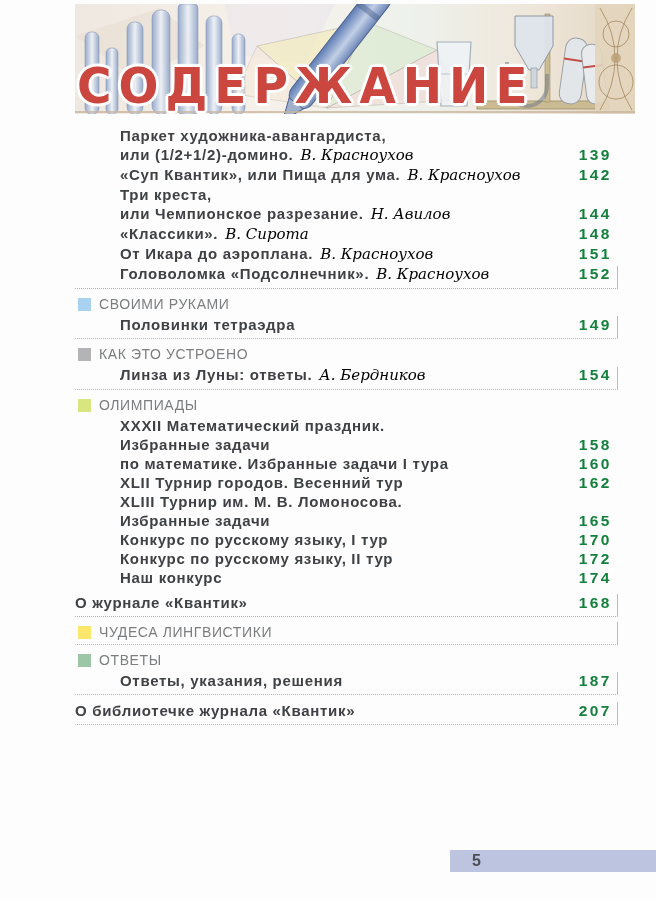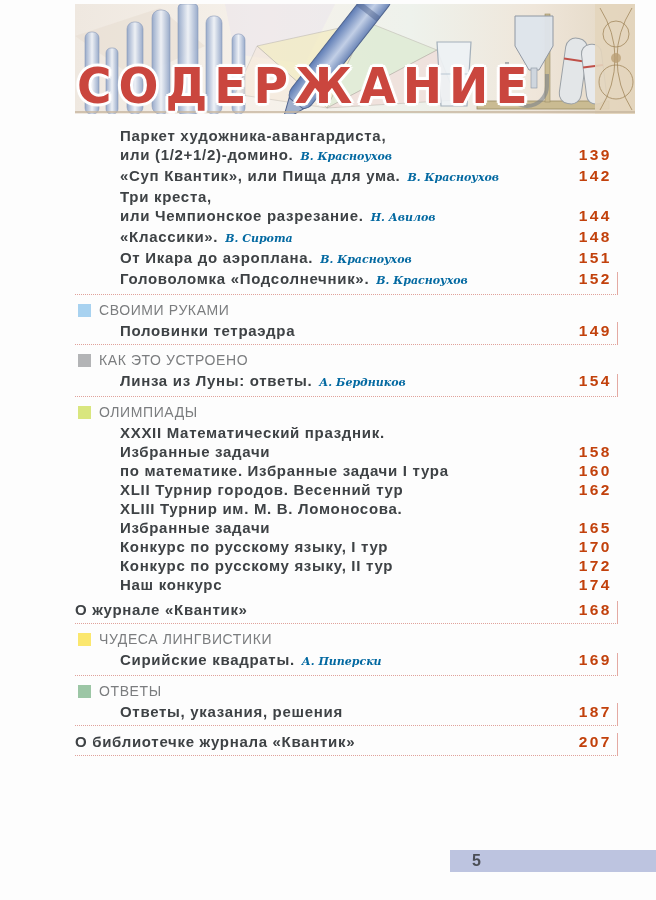--- a/index.html
+++ b/index.html
@@ -37,28 +37,28 @@
   }
 
   .entry { padding-left:45px; }
   .entry-line {
     display:block; font-weight:bold; font-size:15px; line-height:19px;
     color:#3e4245; letter-spacing:0.7px;
   }
   .entry-line.last { display:flex; align-items:baseline; }
   .entry-title { white-space:nowrap; }
   .entry-author {
-    font-family:"DejaVu Serif", serif; font-style:italic; font-weight:bold;
-    font-size:11px; color:#0369a1; margin-left:7px; letter-spacing:0;
+    font-family:"DejaVu Serif", serif; font-style:italic; font-weight:normal;
+    font-size:15px; color:#000000; margin-left:7px; letter-spacing:0;
     white-space:nowrap;
   }
   .fill { flex:1 1 auto; min-width:6px; }
   .entry-page {
     font-weight:bold; font-size:15.5px; letter-spacing:2.5px;
-    color:#c2410c; margin-right:6px; white-space:nowrap;
+    color:#15803d; margin-right:6px; white-space:nowrap;
   }
 
   .standalone {
     display:flex; align-items:baseline; margin:6px 0 2px;
     font-weight:bold; font-size:15px; line-height:19px;
     color:#3e4245; letter-spacing:0.7px;
   }
 
   .divider {
     position:relative; height:1px; margin:4px 0 3px;
@@ -313,28 +313,20 @@
         <span class="fill"></span>
         <span class="entry-page">168</span>
       </div>
       <div class="divider">
         <span class="tick"></span>
       </div>
       <div class="section-header">
         <span class="square" style="background: rgb(251, 231, 110);"></span>
         <span class="section-label">ЧУДЕСА ЛИНГВИСТИКИ</span>
       </div>
-      <div class="entry">
-        <div class="entry-line last">
-          <span class="entry-title">Сирийские квадраты.</span>
-          <span class="entry-author">А. Пиперски</span>
-          <span class="fill"></span>
-          <span class="entry-page">169</span>
-        </div>
-      </div>
       <div class="divider">
         <span class="tick"></span>
       </div>
       <div class="section-header">
         <span class="square" style="background: rgb(156, 198, 165);"></span>
         <span class="section-label">ОТВЕТЫ</span>
       </div>
       <div class="entry">
         <div class="entry-line last">
           <span class="entry-title">Ответы, указания, решения</span>

